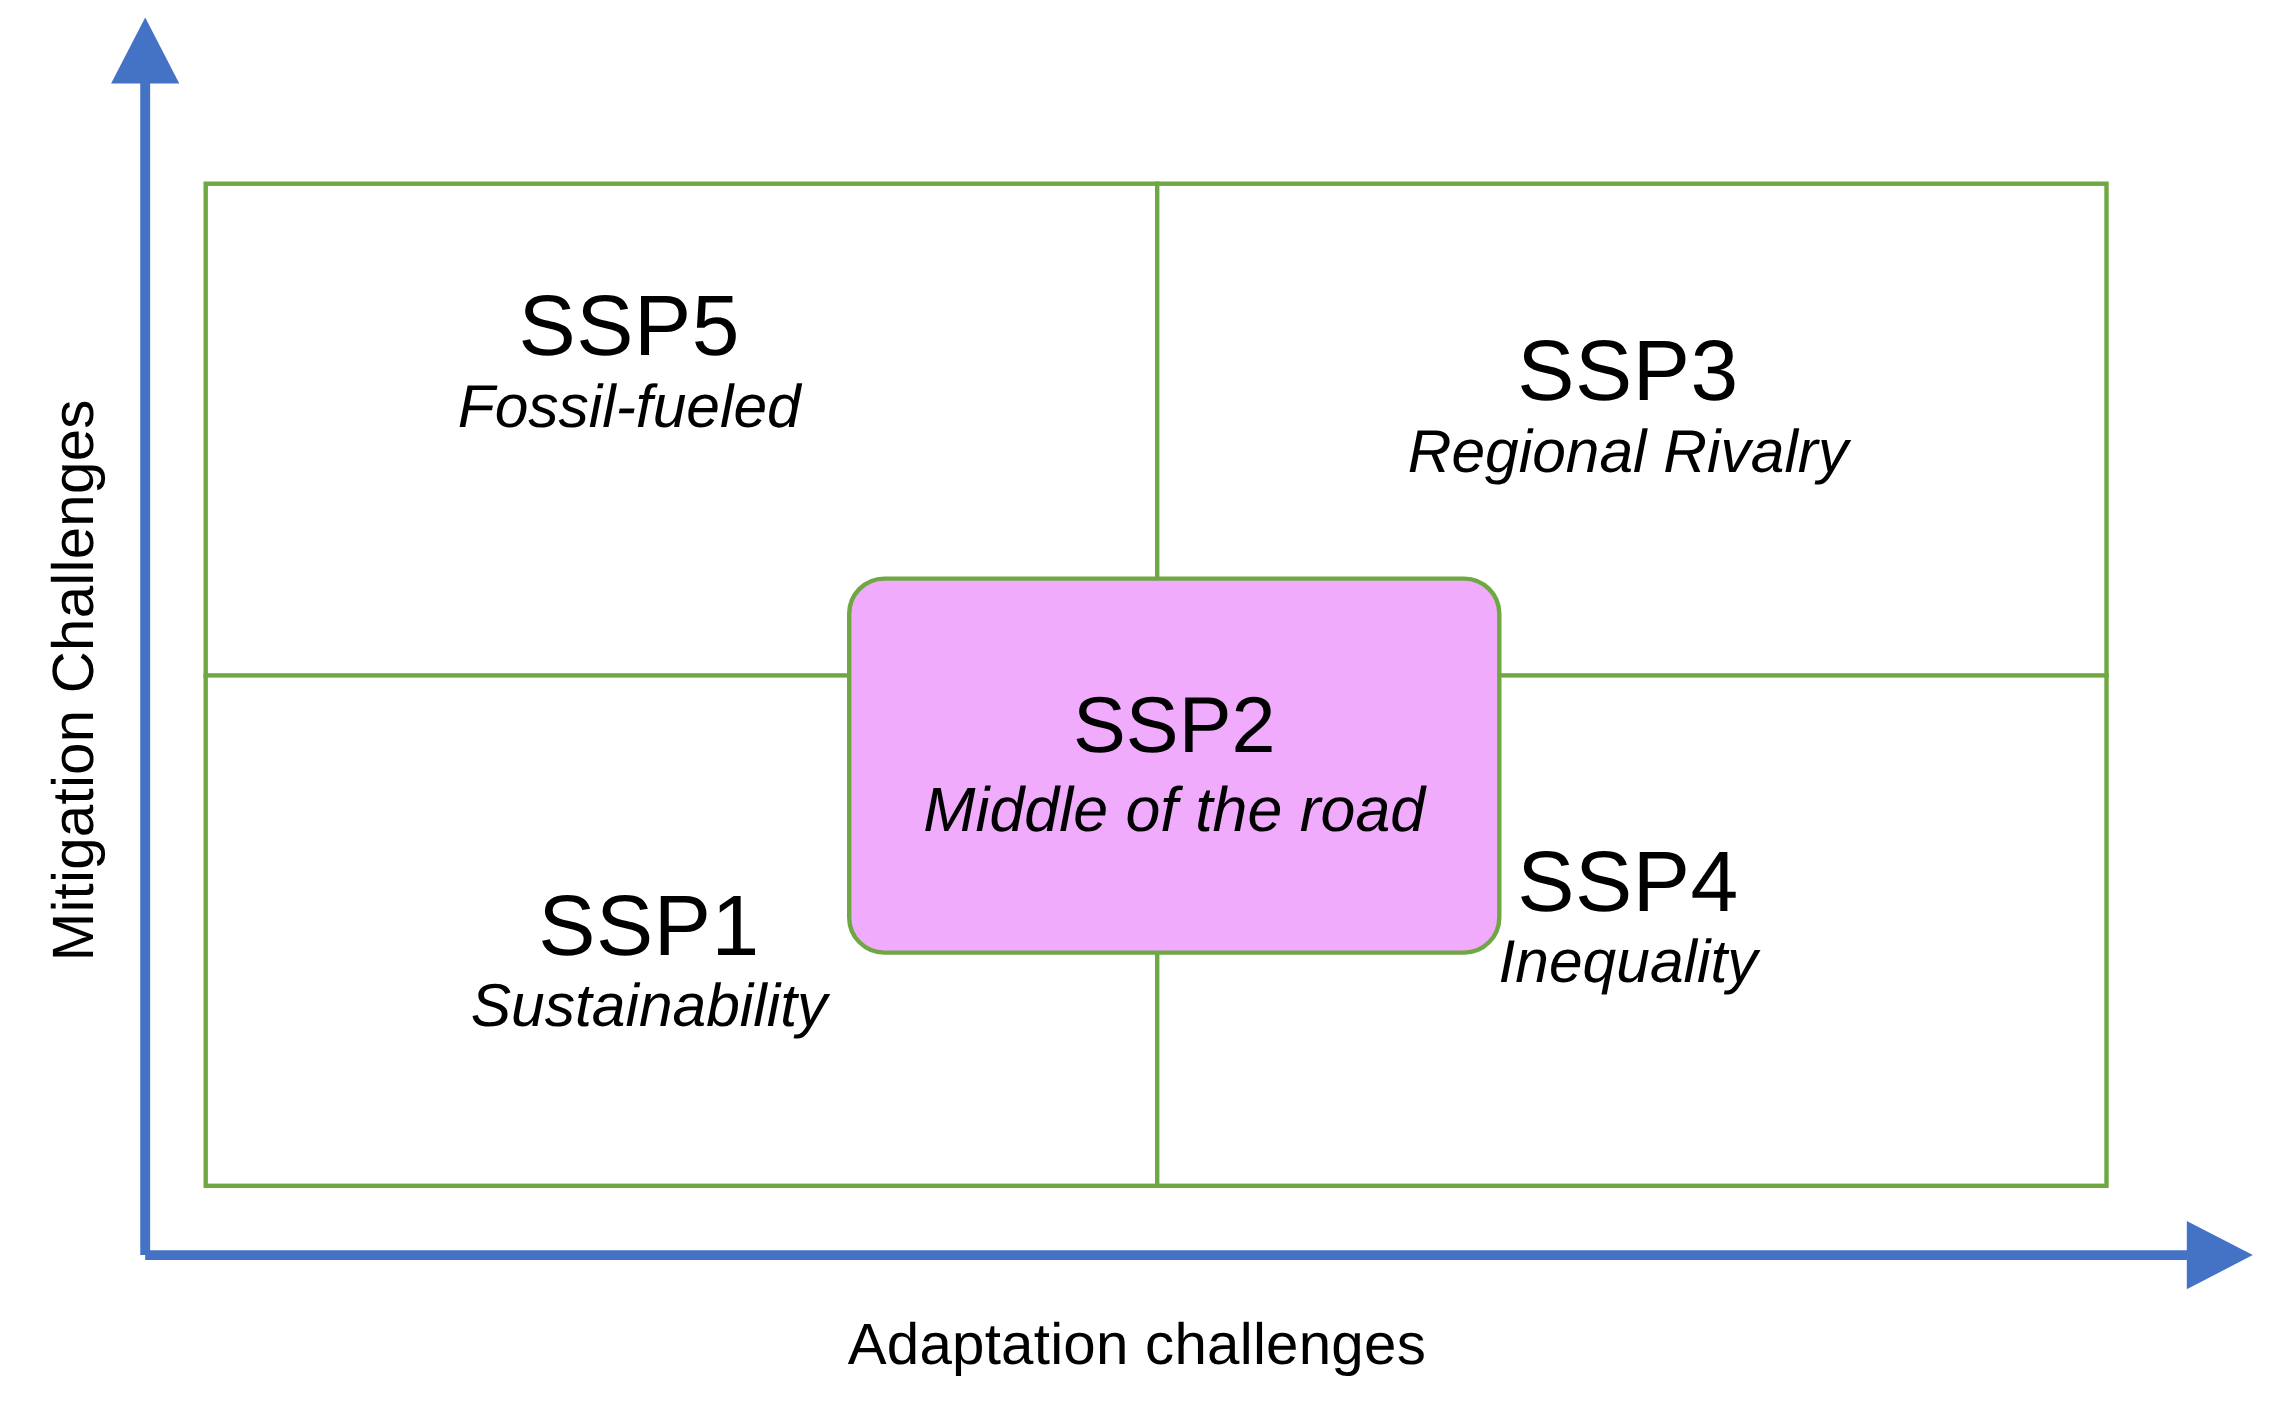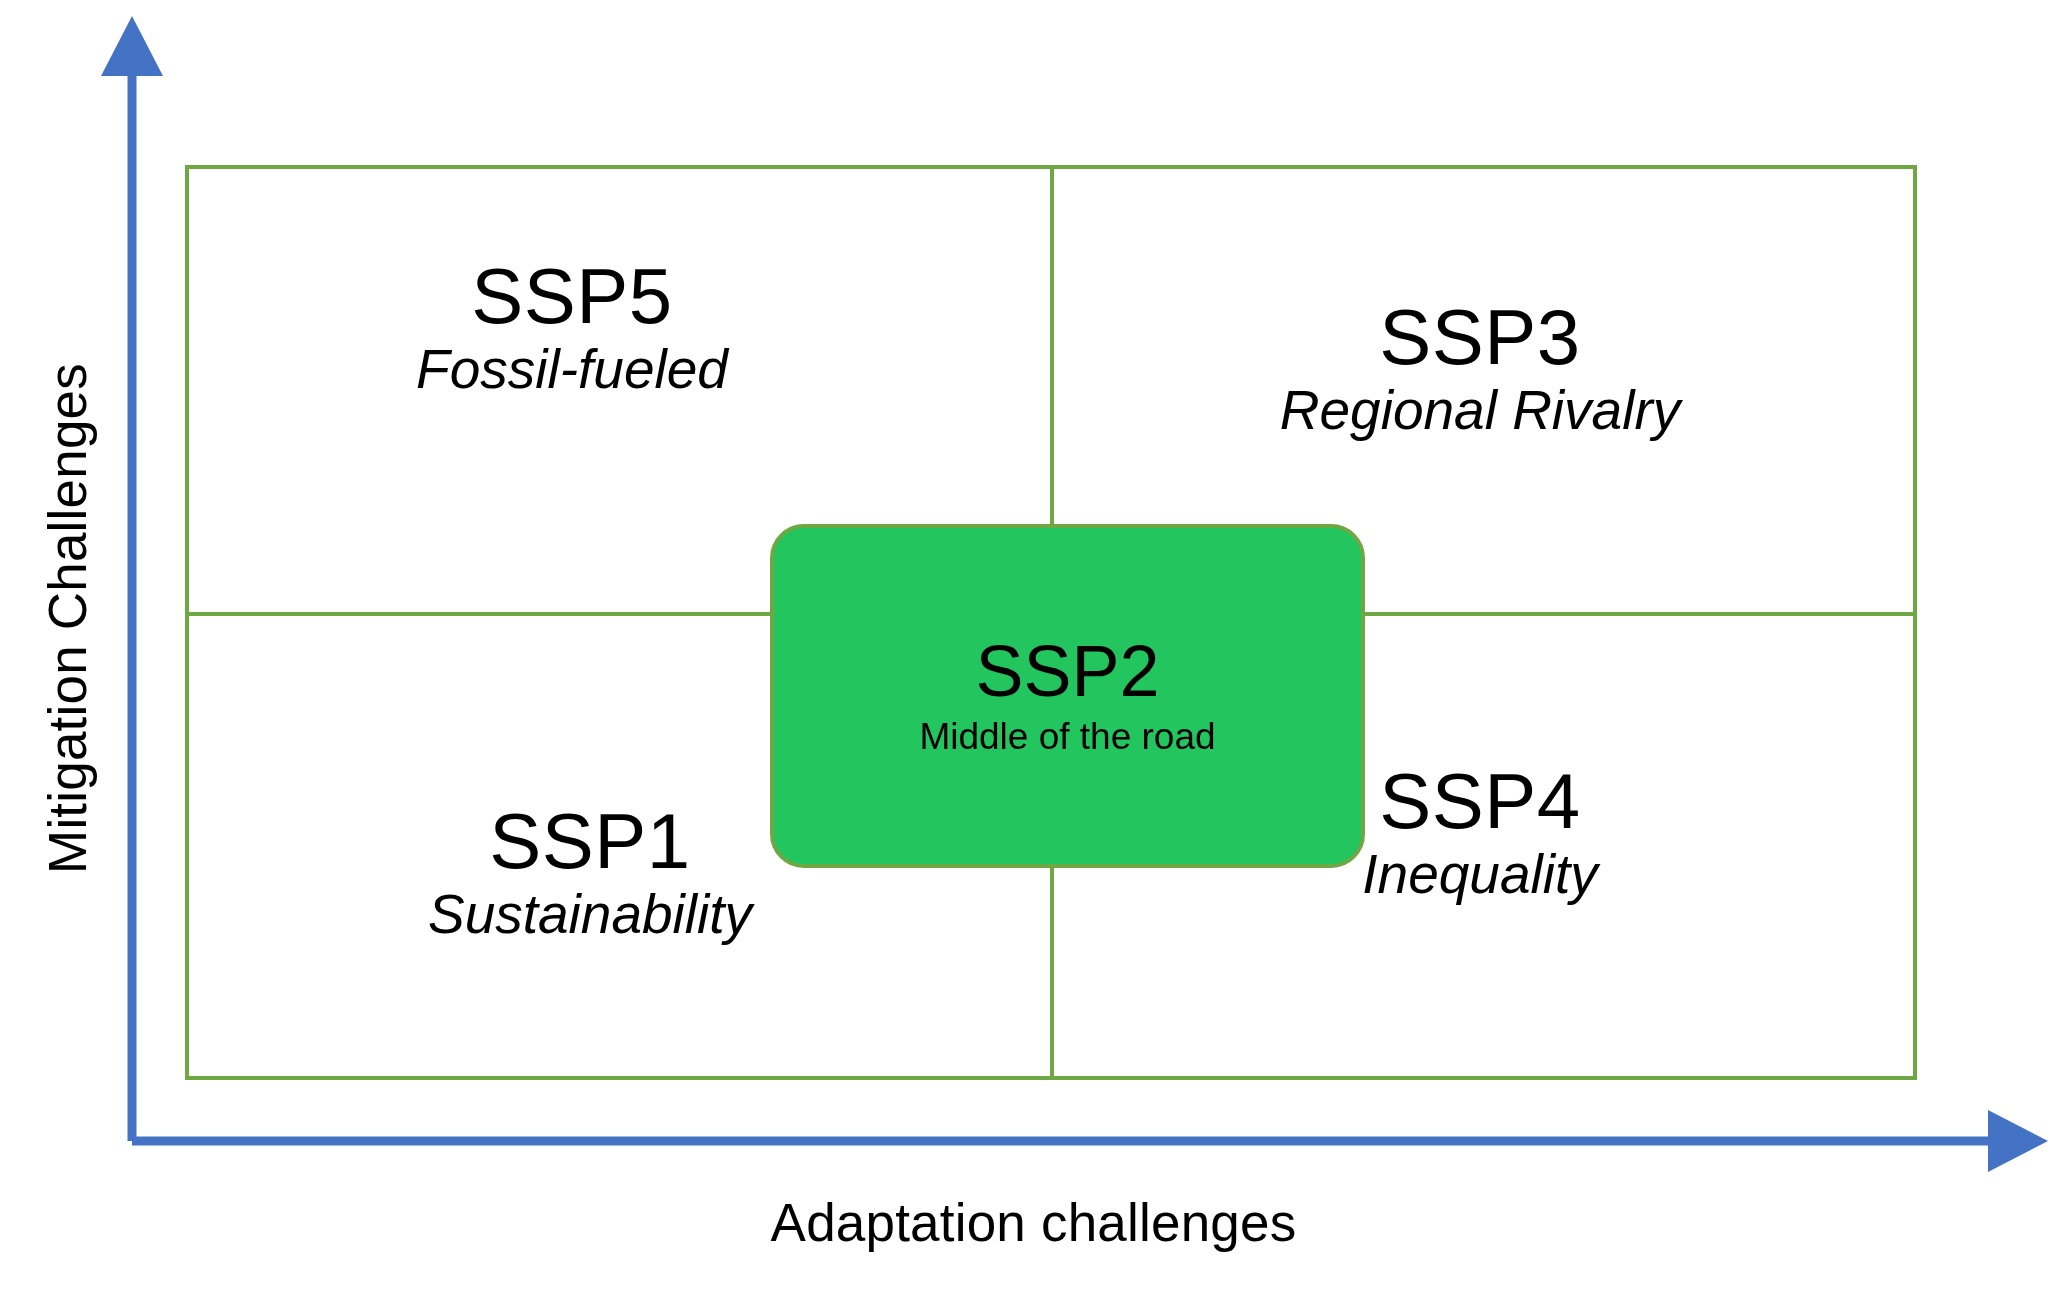--- a/index.html
+++ b/index.html
@@ -118,36 +118,37 @@
 
   
   .center-box {
     position: absolute;
     left: 770px;
     top: 524px;
     width: 595px;
     height: 344px;
     border: 4px solid #6FA843;
     border-radius: 34px;
-    background: #22c55e;
+    background: #f0abfc;
     box-sizing: border-box;
     display: flex;
     flex-direction: column;
     align-items: center;
     justify-content: center;
     z-index: 5;
   }
   .center-box .title {
     font-size: 72px;
     font-weight: 400;
     line-height: 1.05;
     color: #000;
   }
   .center-box .subtitle {
-    font-size: 37px;
+    font-size: 57px;
+    font-style: italic;
     font-weight: 400;
     line-height: 1.12;
     margin-top: 6px;
     color: #000;
   }
 </style>
 </head>
 <body>
 
 <div id="stage">

